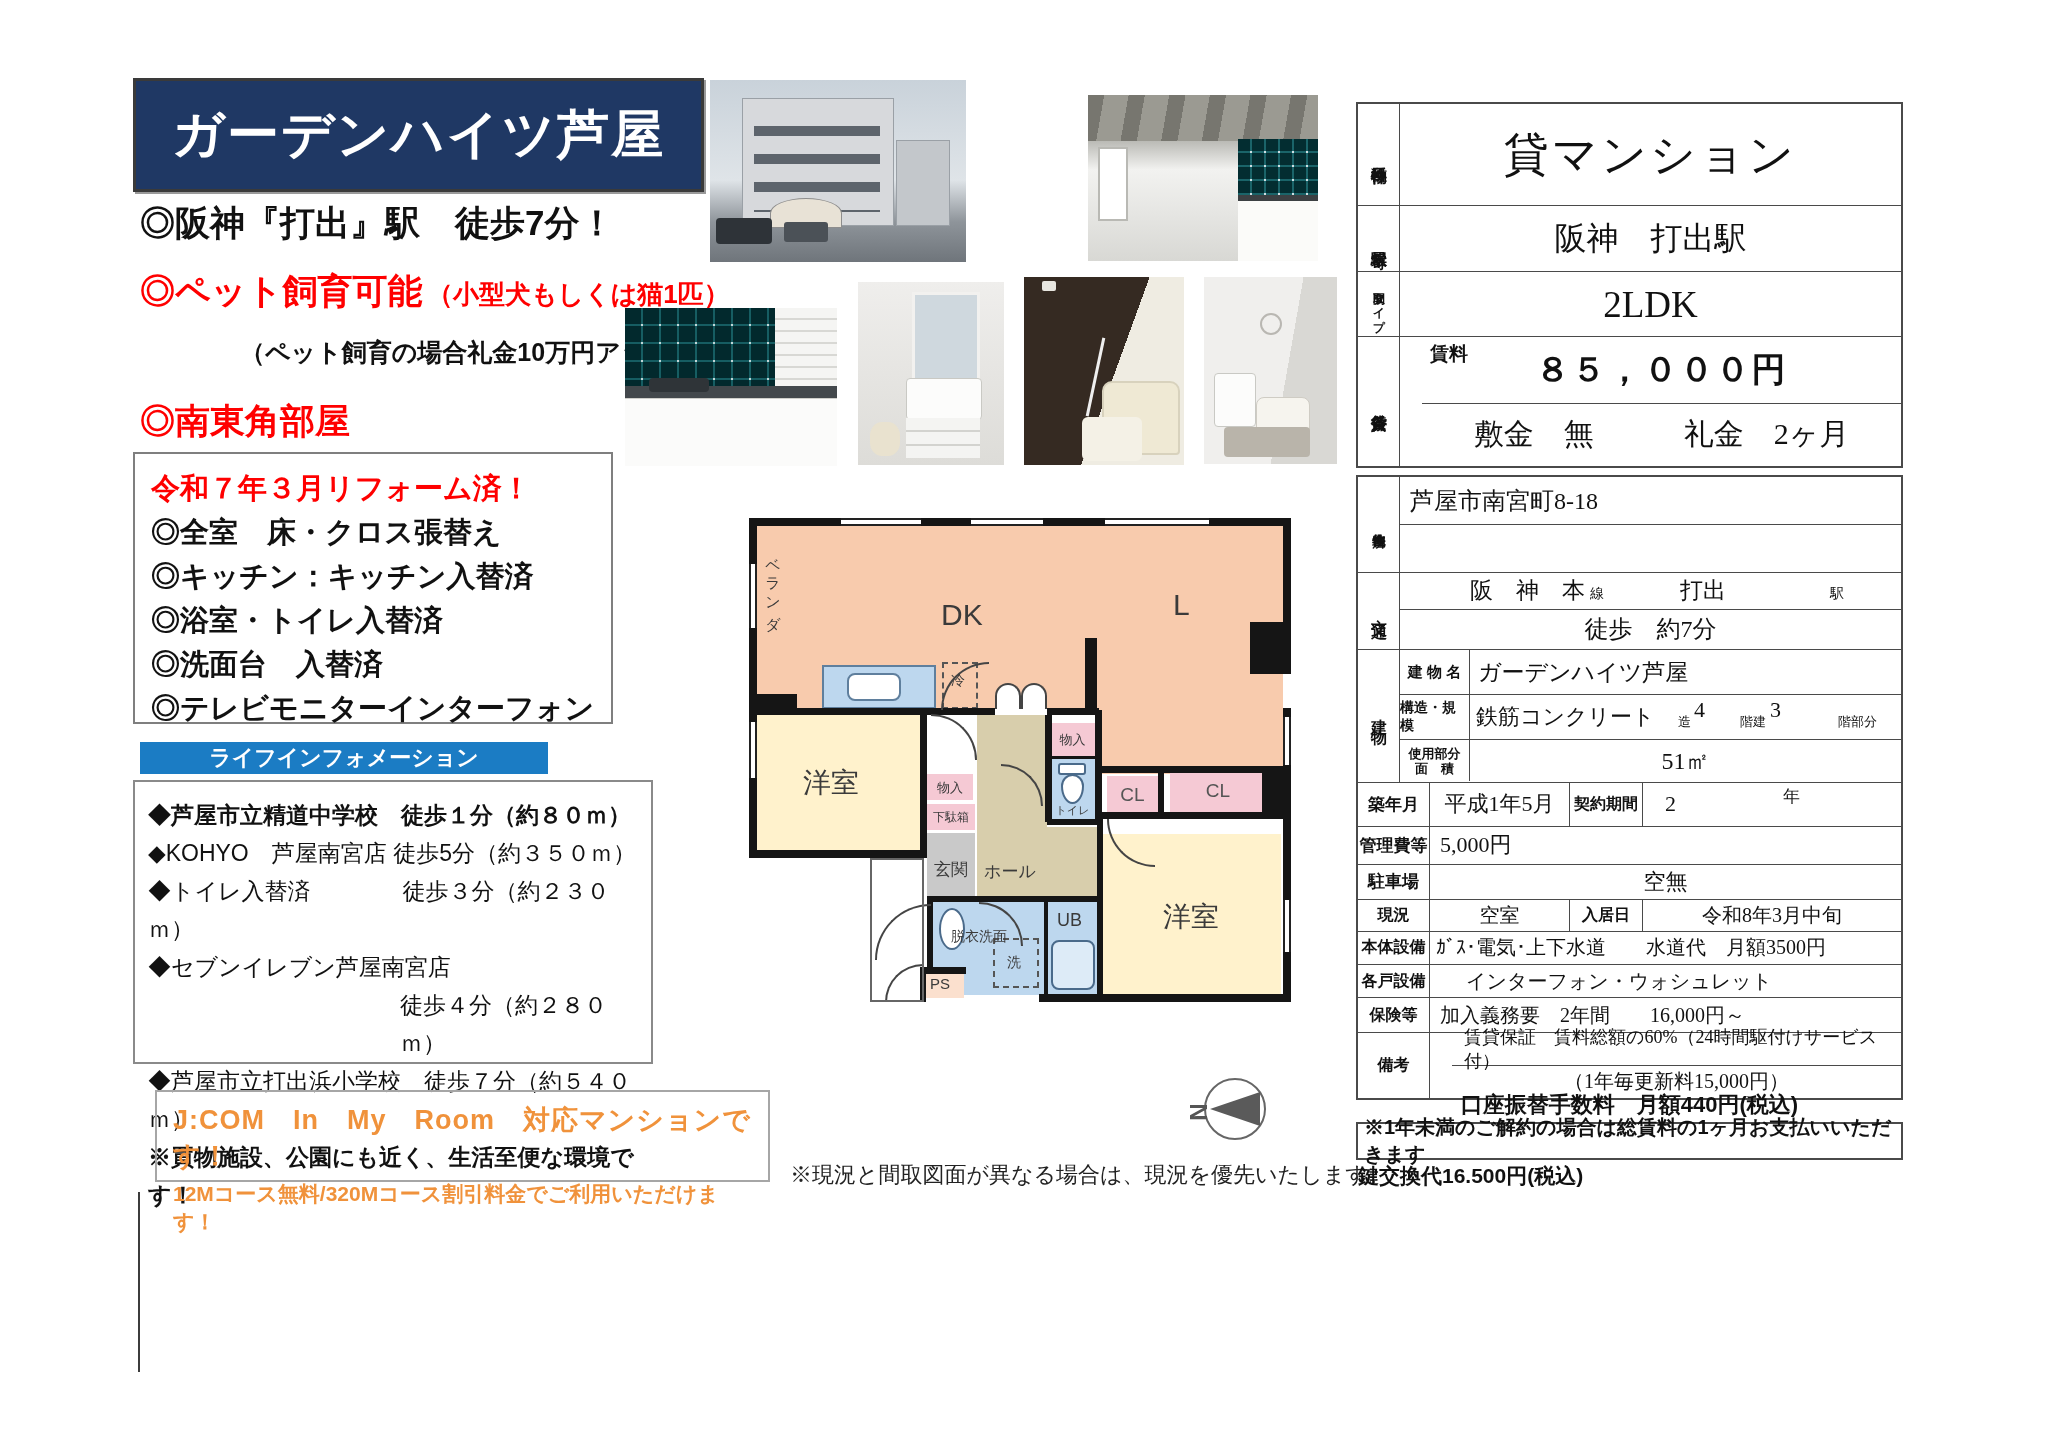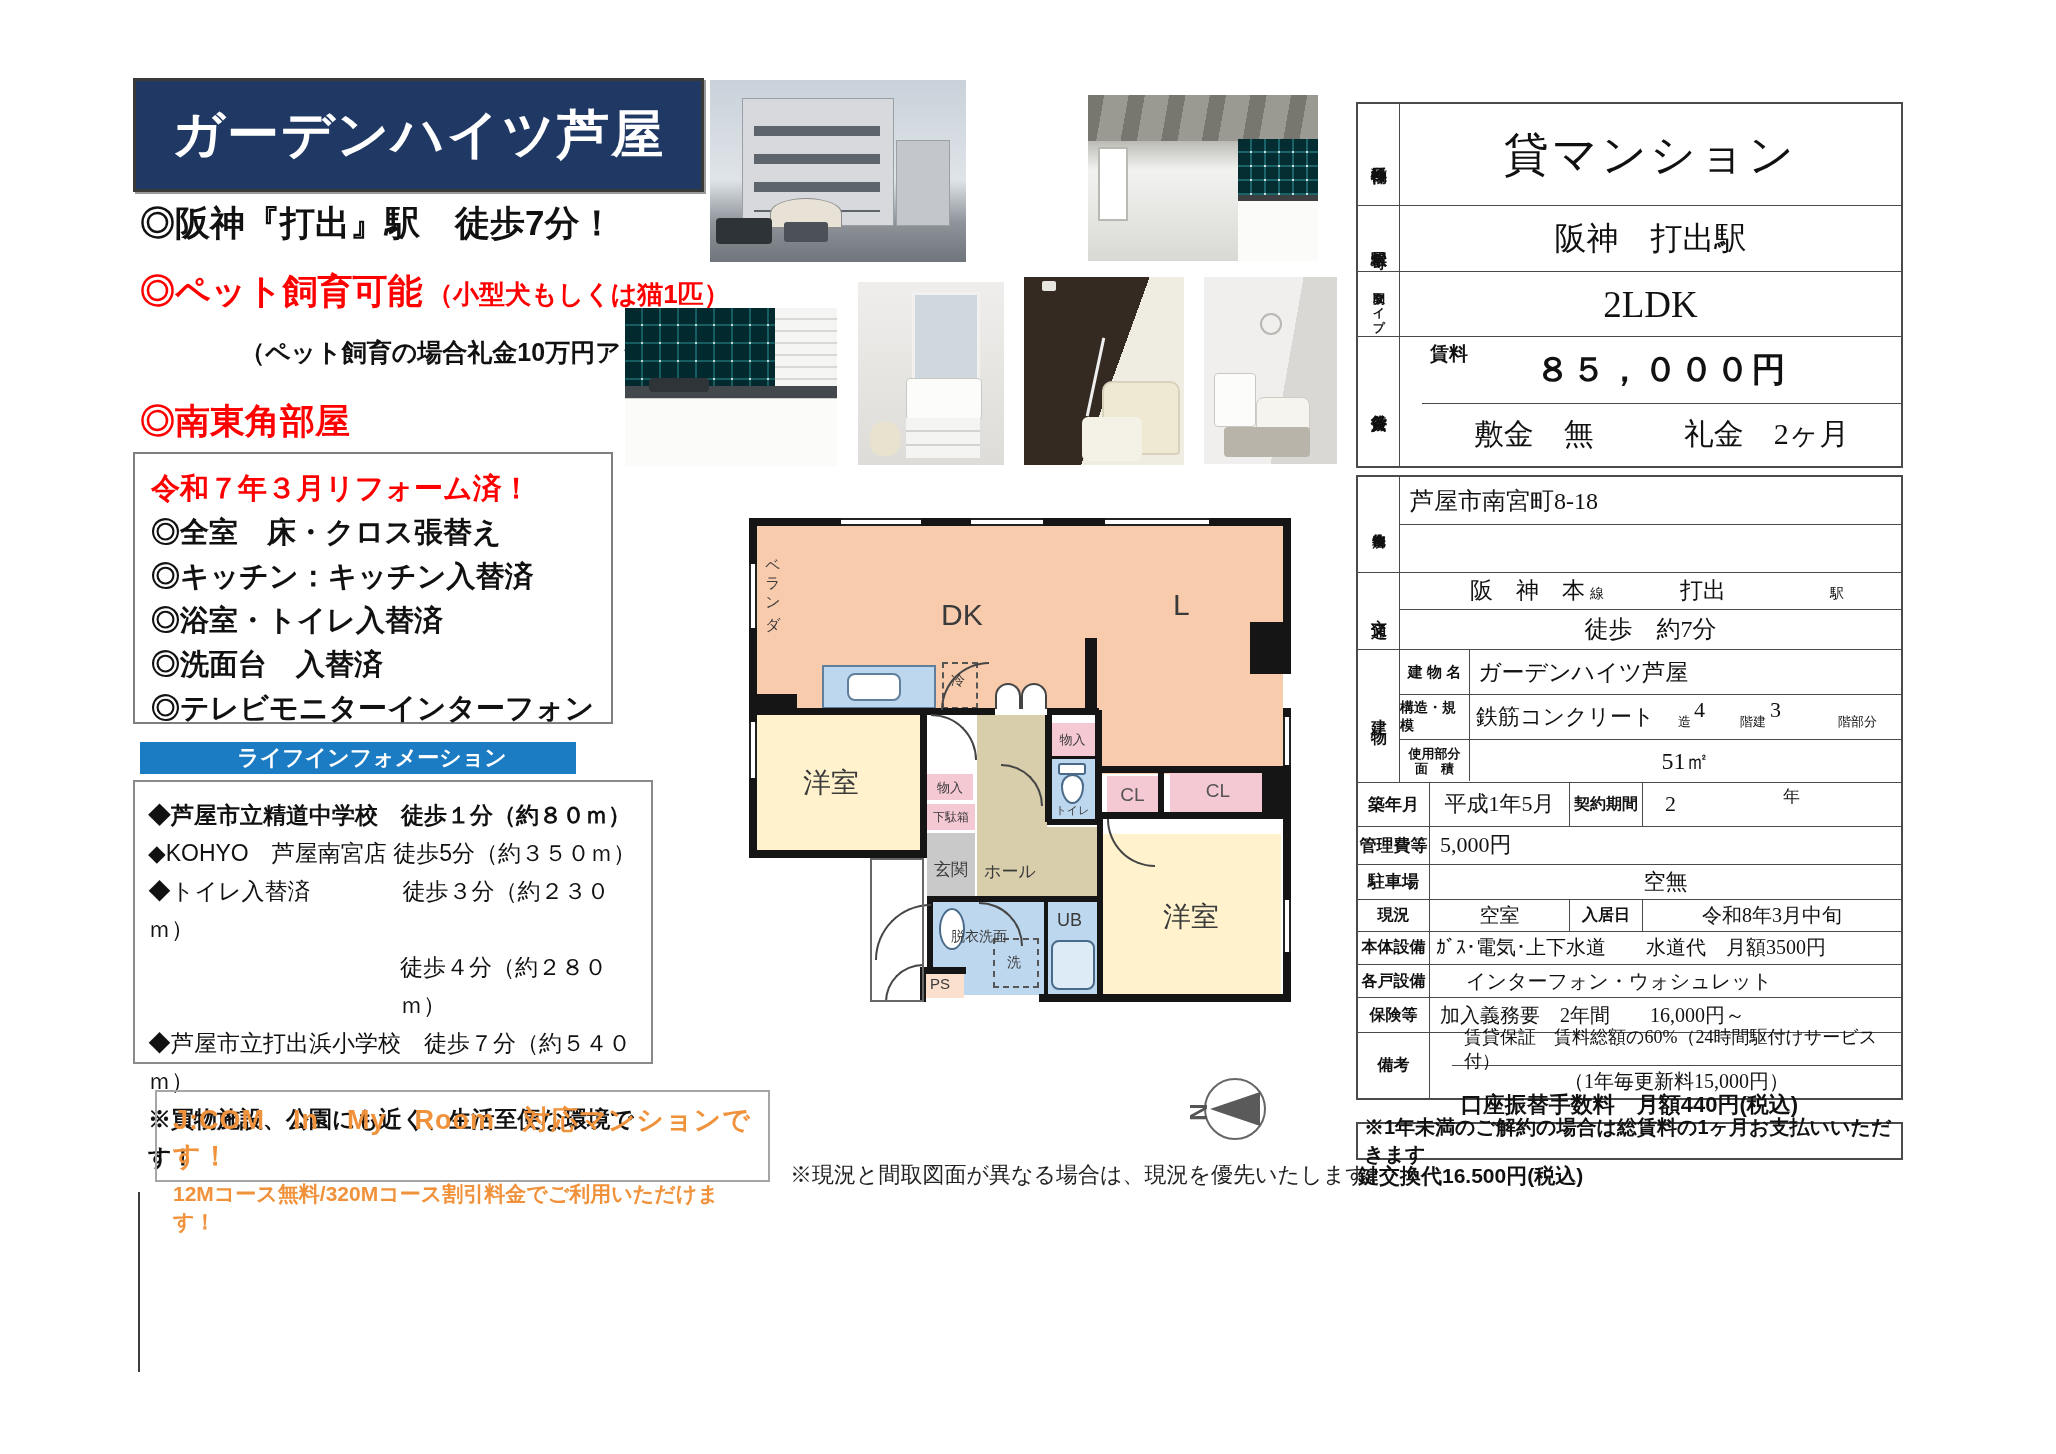--- a/index.html
+++ b/index.html
@@ -69,27 +69,28 @@
 
   <div class="abs box" style="left:133px;top:452px;width:480px;height:272px;padding:12px 16px;box-sizing:border-box;line-height:44px;">
     <div class="b red" style="font-size:29px;">令和７年３月リフォーム済！</div>
     <div class="b" style="font-size:29px;">◎全室　床・クロス張替え</div>
     <div class="b" style="font-size:29px;">◎キッチン：キッチン入替済</div>
     <div class="b" style="font-size:29px;">◎浴室・トイレ入替済</div>
     <div class="b" style="font-size:29px;">◎洗面台　入替済</div>
     <div class="b" style="font-size:29px;">◎テレビモニターインターフォン</div>
   </div>
 
-  <div class="abs bluebar" style="left:140px;top:742px;width:408px;height:32px;padding-left:28px;">
+  <div class="abs bluebar" style="left:140px;top:742px;width:408px;height:32px;">
     <span>ライフインフォメーション</span>
   </div>
   <div class="abs box" style="left:133px;top:780px;width:520px;height:284px;padding:14px 13px;box-sizing:border-box;font-size:23px;line-height:38px;border-color:#8a8a8a;">
     <div class="b">◆芦屋市立精道中学校　徒歩１分（約８０ｍ）</div>
     <div>◆KOHYO　芦屋南宮店 徒歩5分（約３５０ｍ）</div>
     <div>◆トイレ入替済　　　　徒歩３分（約２３０ｍ）</div>
+    <div>◆セブンイレブン芦屋南宮店</div>
     <div style="padding-left:252px;">徒歩４分（約２８０ｍ）</div>
     <div>◆芦屋市立打出浜小学校　徒歩７分（約５４０ｍ）</div>
     <div class="b">※買物施設、公園にも近く、生活至便な環境です！</div>
   </div>
 
   <div class="abs jcom" style="left:155px;top:1090px;width:615px;height:92px;padding:10px 16px;box-sizing:border-box;">
     <div style="font-size:27px;letter-spacing:1px;">J:COM　In　My　Room　対応マンションです！</div>
     <div style="font-size:21px;margin-top:6px;">12Mコース無料/320Mコース割引料金でご利用いただけます！</div>
   </div>
 

